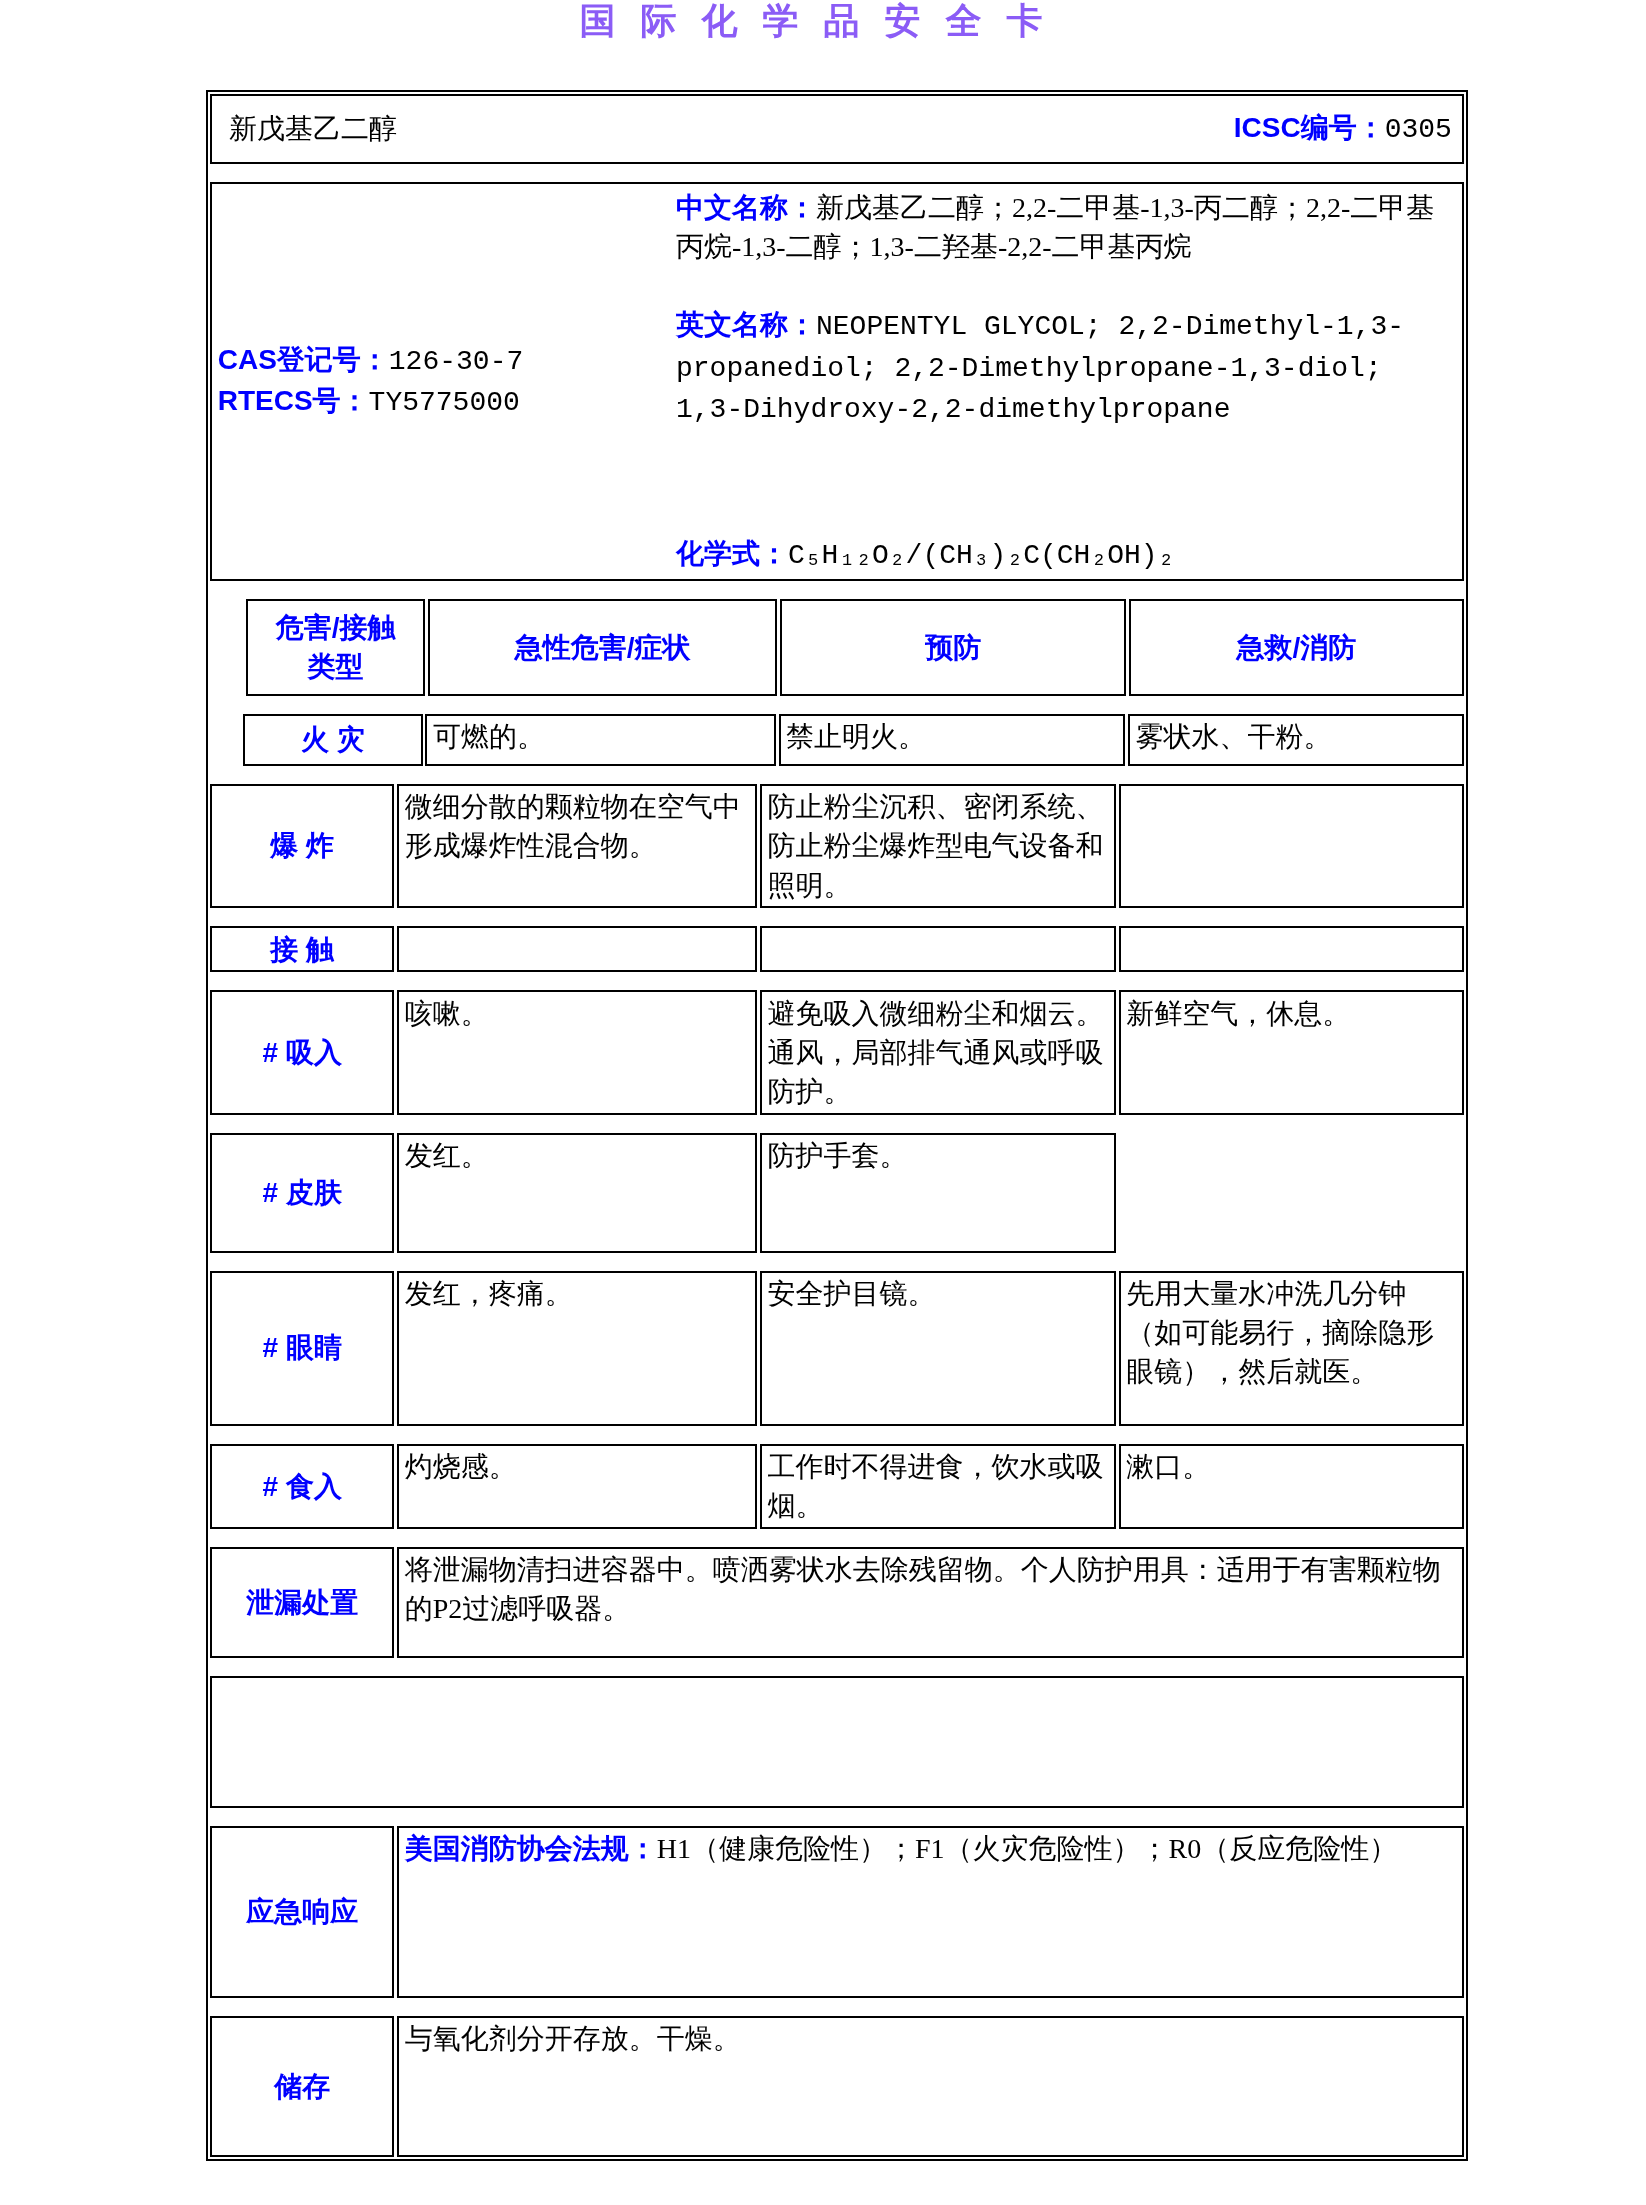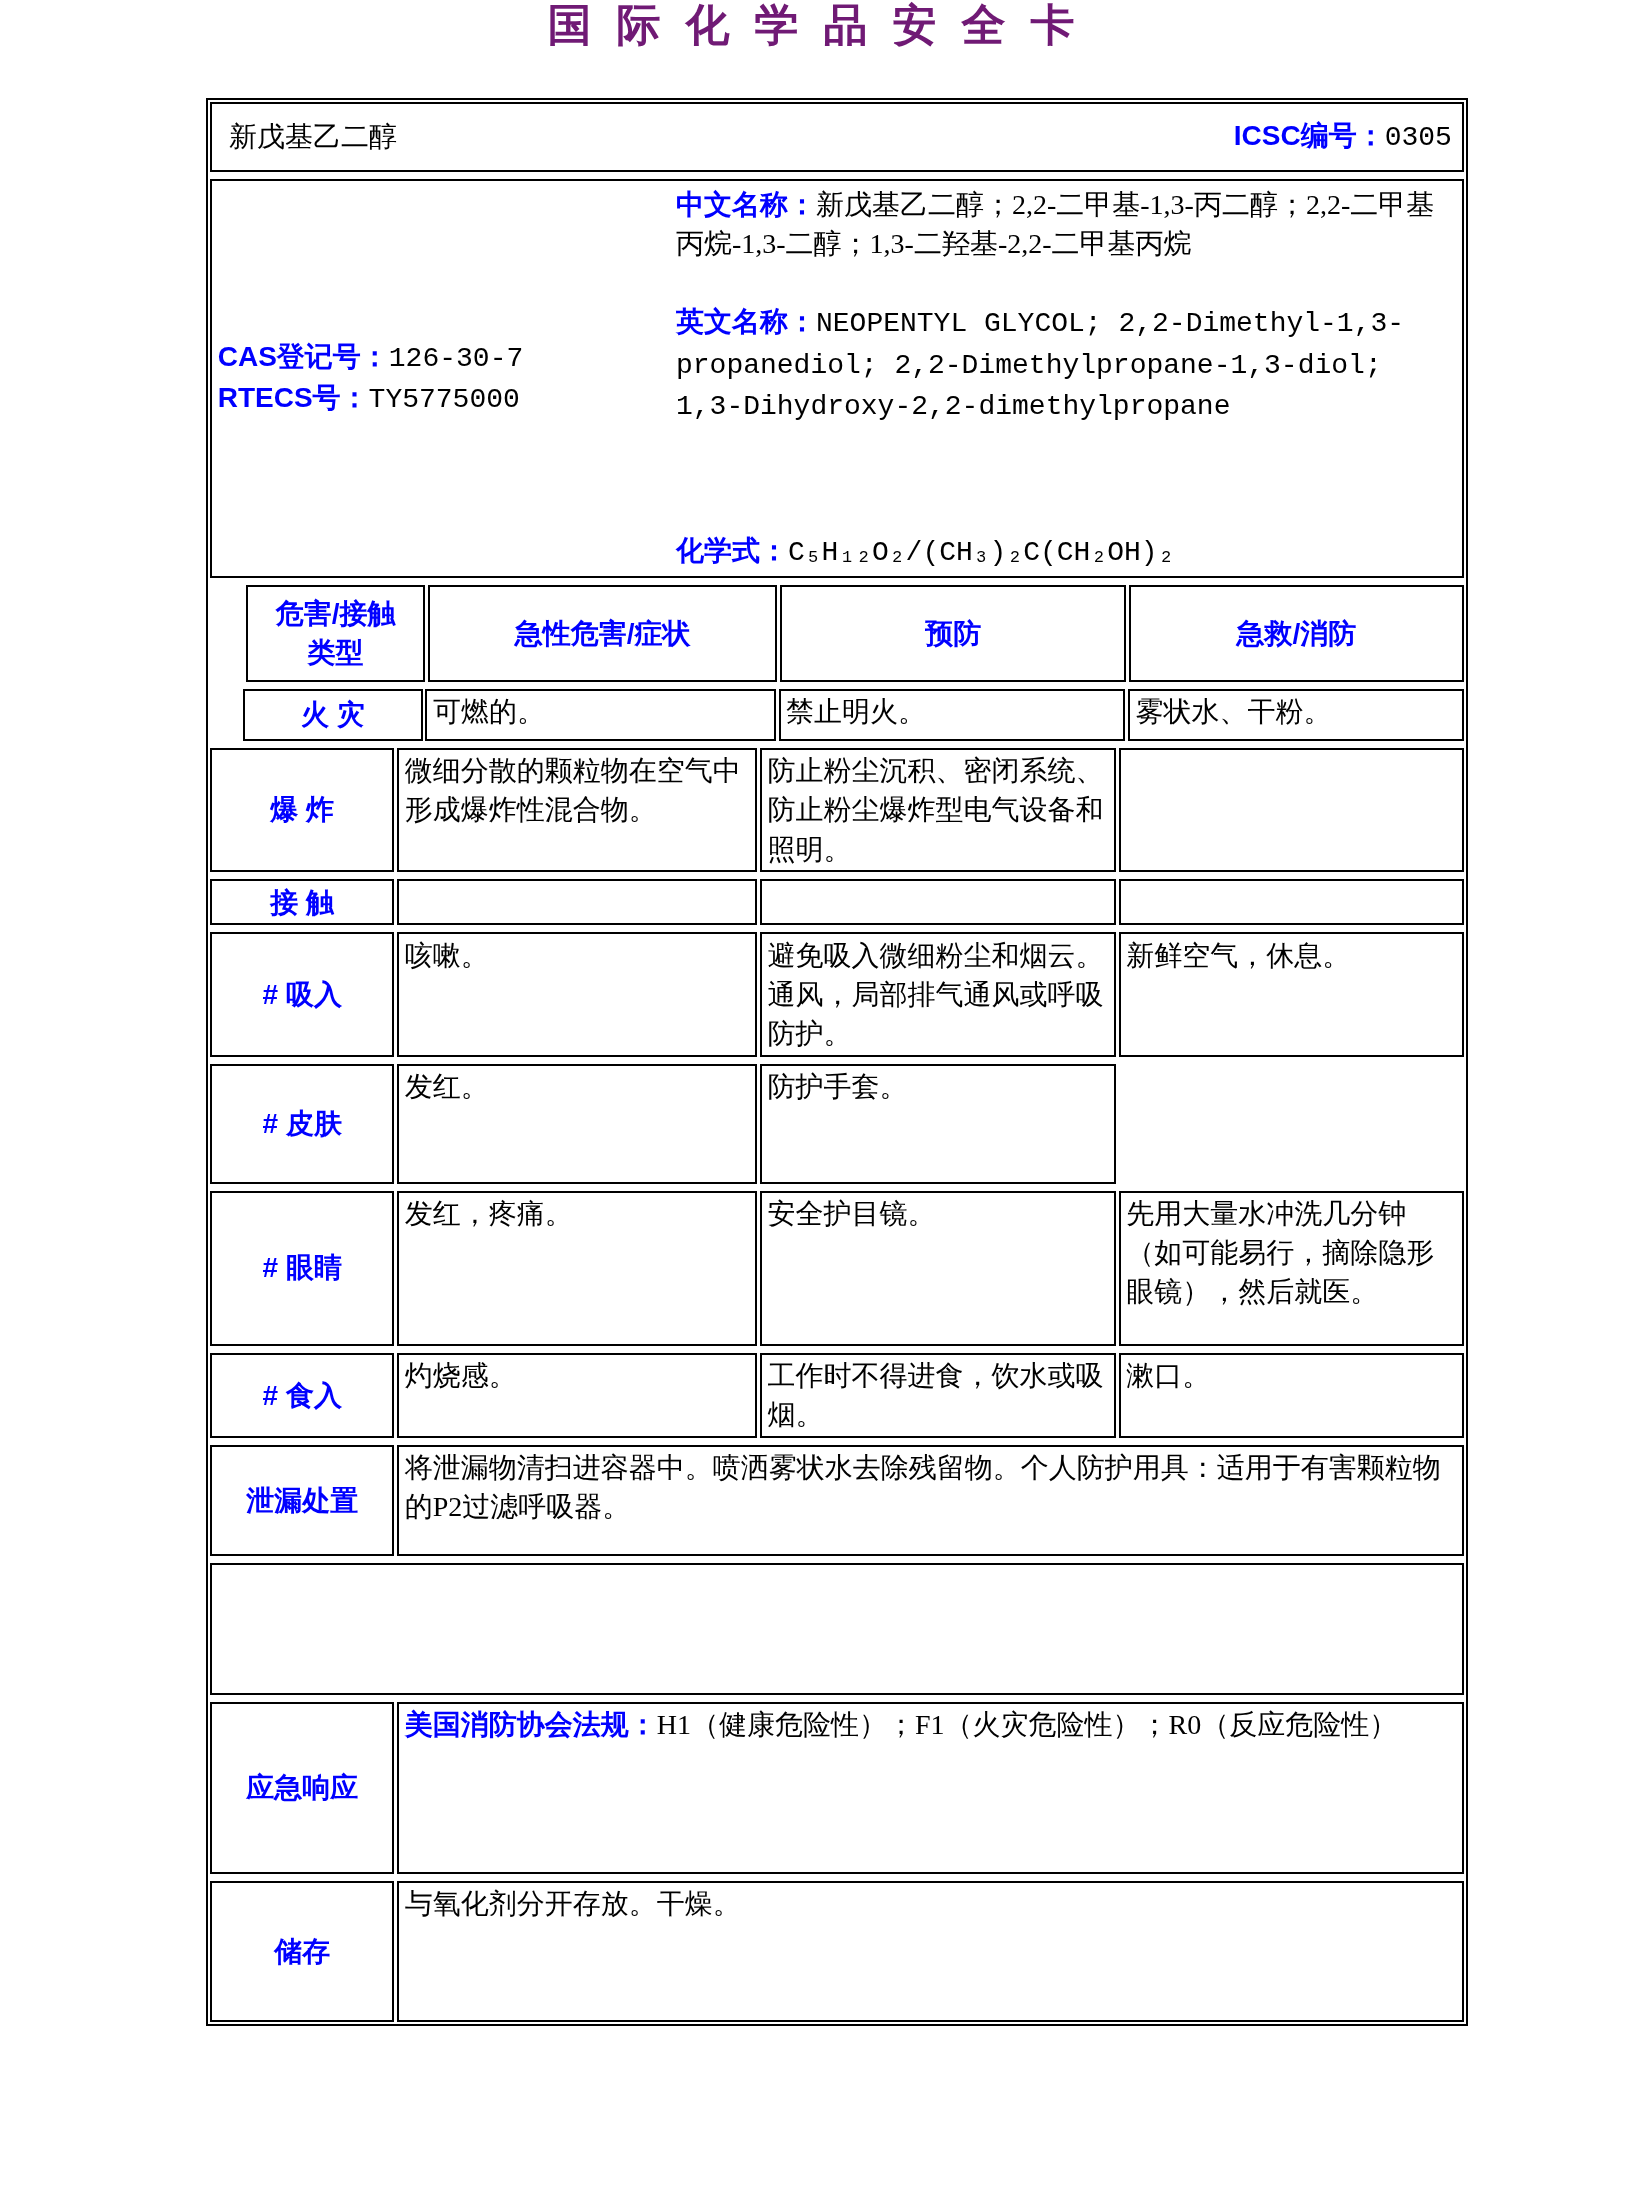--- a/index.html
+++ b/index.html
@@ -14,35 +14,35 @@
     font-size: 28px;
     line-height: 1.4;
     color: #000000;
   }
   .title {
     margin: 2.8px 0 0 0;
     width: 1647px;
     text-align: center;
     font-family: "Liberation Sans", "DejaVu Sans", sans-serif;
     font-weight: bold;
-    font-size: 44px;
+    font-size: 36px;
     line-height: 1.0;
     letter-spacing: 25px;
-    color: #701a75;
+    color: #8b5cf6;
     white-space: nowrap;
   }
   .card {
     box-sizing: border-box;
     margin: 51px 0 0 206px;
     width: 1262px;
     border: 2.1px solid #000000;
     padding: 2.1px;
     display: flex;
     flex-direction: column;
-    gap: 7px;
+    gap: 18px;
     background: #ffffff;
   }
   .trow {
     display: flex;
     gap: 2.8px;
     align-items: stretch;
   }
   .cell {
     box-sizing: border-box;
     border: 2.1px solid #000000;

